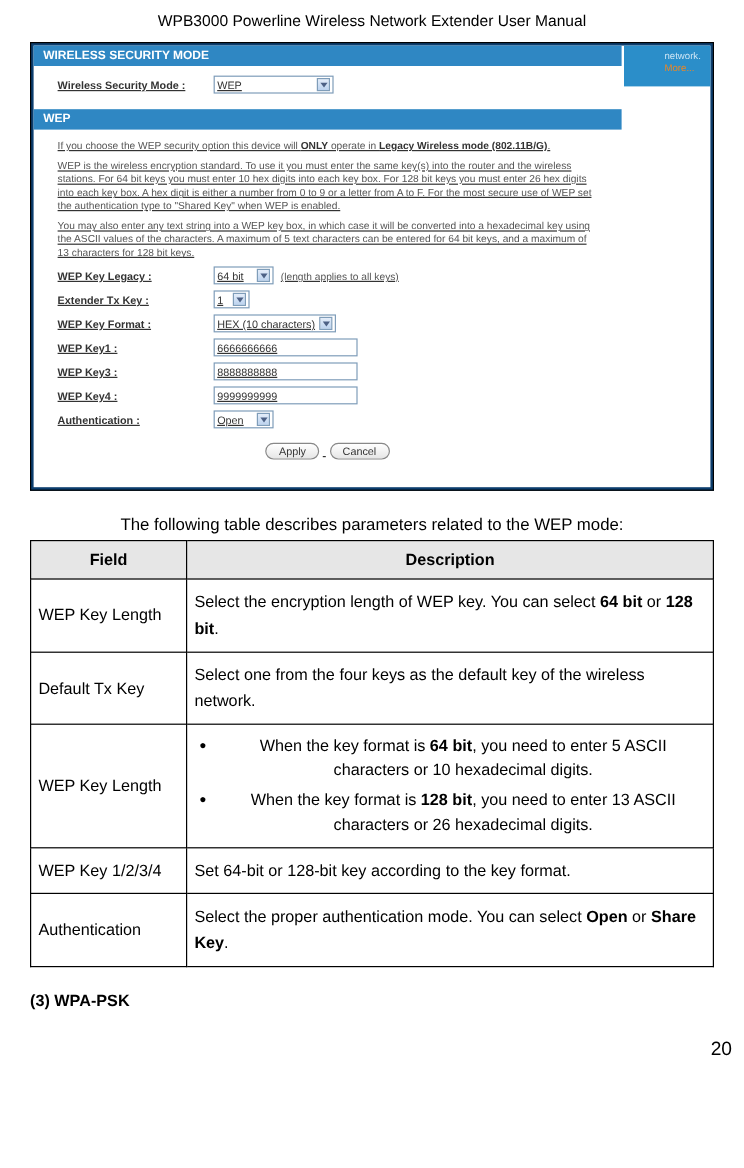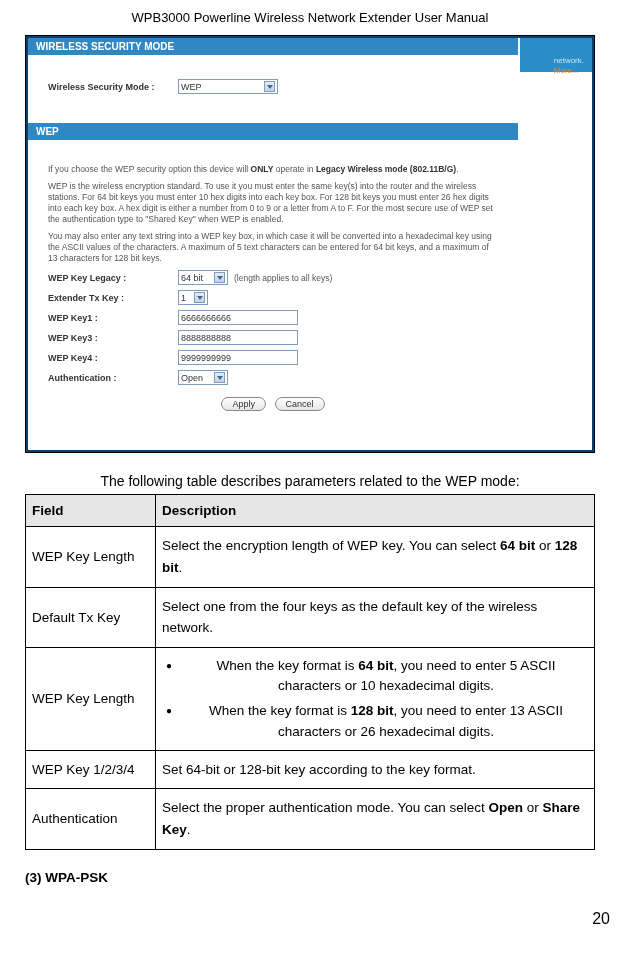--- a/index.html
+++ b/index.html
@@ -25,21 +25,21 @@
       position: relative;
       background: #0c3e6e;
       padding: 2px;
     }
     .screenshot-inner {
       background: #fff;
       position: relative;
     }
     .sidebar-link {
       position: absolute;
-      top: 18px;
+      top: 4px;
       right: 8px;
       color: #ee8722;
       font-size: 8px;
       line-height: 1.3;
     }
     .sidebar-link .nwk {
       color: #cce5f5;
     }
     .sidebar-box {
       position: absolute;
@@ -54,23 +54,24 @@
       padding-bottom: 15px;
     }
     .panel-header {
       background: #2f87c3;
       color: #fff;
       font-size: 10px;
       font-weight: bold;
       padding: 3px 8px;
     }
     .panel-body {
-      padding: 24px 20px;
+      padding: 8px 20px;
       font-size: 9px;
       color: #333;
+      text-decoration: underline;
     }
     .field-row {
       display: flex;
       align-items: center;
       margin-bottom: 5px;
     }
     .field-label {
       width: 130px;
       font-weight: bold;
       font-size: 9px;
@@ -151,21 +152,21 @@
       font-size: 13.5px;
     }
     .param-table th, .param-table td {
       border: 1px solid #000;
       padding: 8px 6px;
       vertical-align: middle;
       text-align: left;
     }
     .param-table th {
       background: #e6e6e6;
-      text-align: left;
+      text-align: center;
       font-weight: bold;
     }
     .param-table td:first-child {
       width: 130px;
       white-space: nowrap;
     }
     .param-table ul {
       list-style: none;
       padding-left: 0;
       text-align: center;
@@ -238,20 +239,27 @@
           <span class="select">
             <span>64 bit</span>
             <span class="select-arrow"></span>
           </span>
           <span class="hint">(length applies to all keys)</span>
         </div>
         <div class="field-row">
           <span class="field-label">Extender Tx Key :</span>
           <span class="select" style="min-width:30px">
             <span>1</span>
+            <span class="select-arrow"></span>
+          </span>
+        </div>
+        <div class="field-row">
+          <span class="field-label">WEP Key Format :</span>
+          <span class="select wide">
+            <span>HEX (10 characters)</span>
             <span class="select-arrow"></span>
           </span>
         </div>
         <div class="field-row">
           <span class="field-label">WEP Key1 :</span>
           <span class="input">6666666666</span>
         </div>
         <div class="field-row">
           <span class="field-label">WEP Key3 :</span>
           <span class="input">8888888888</span>

